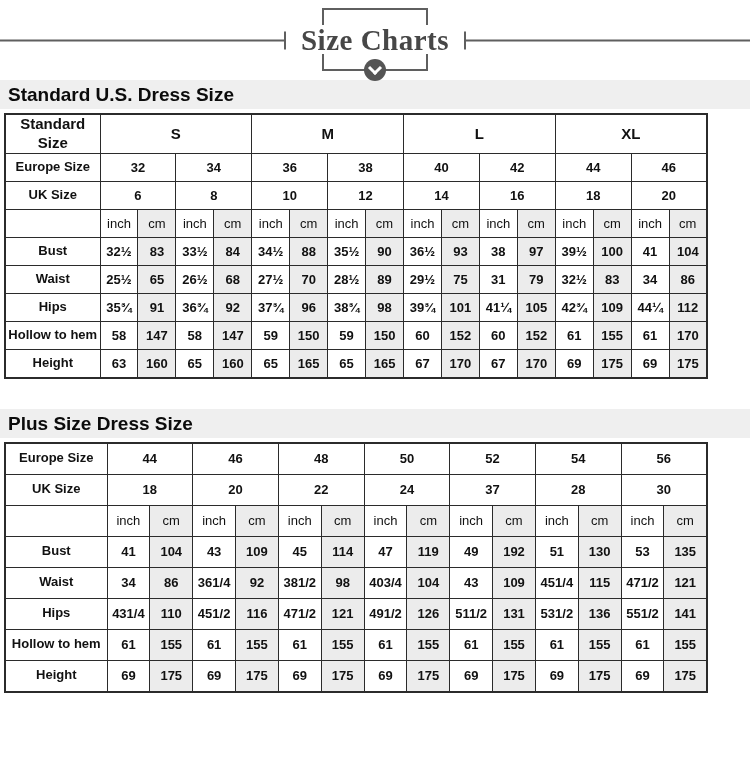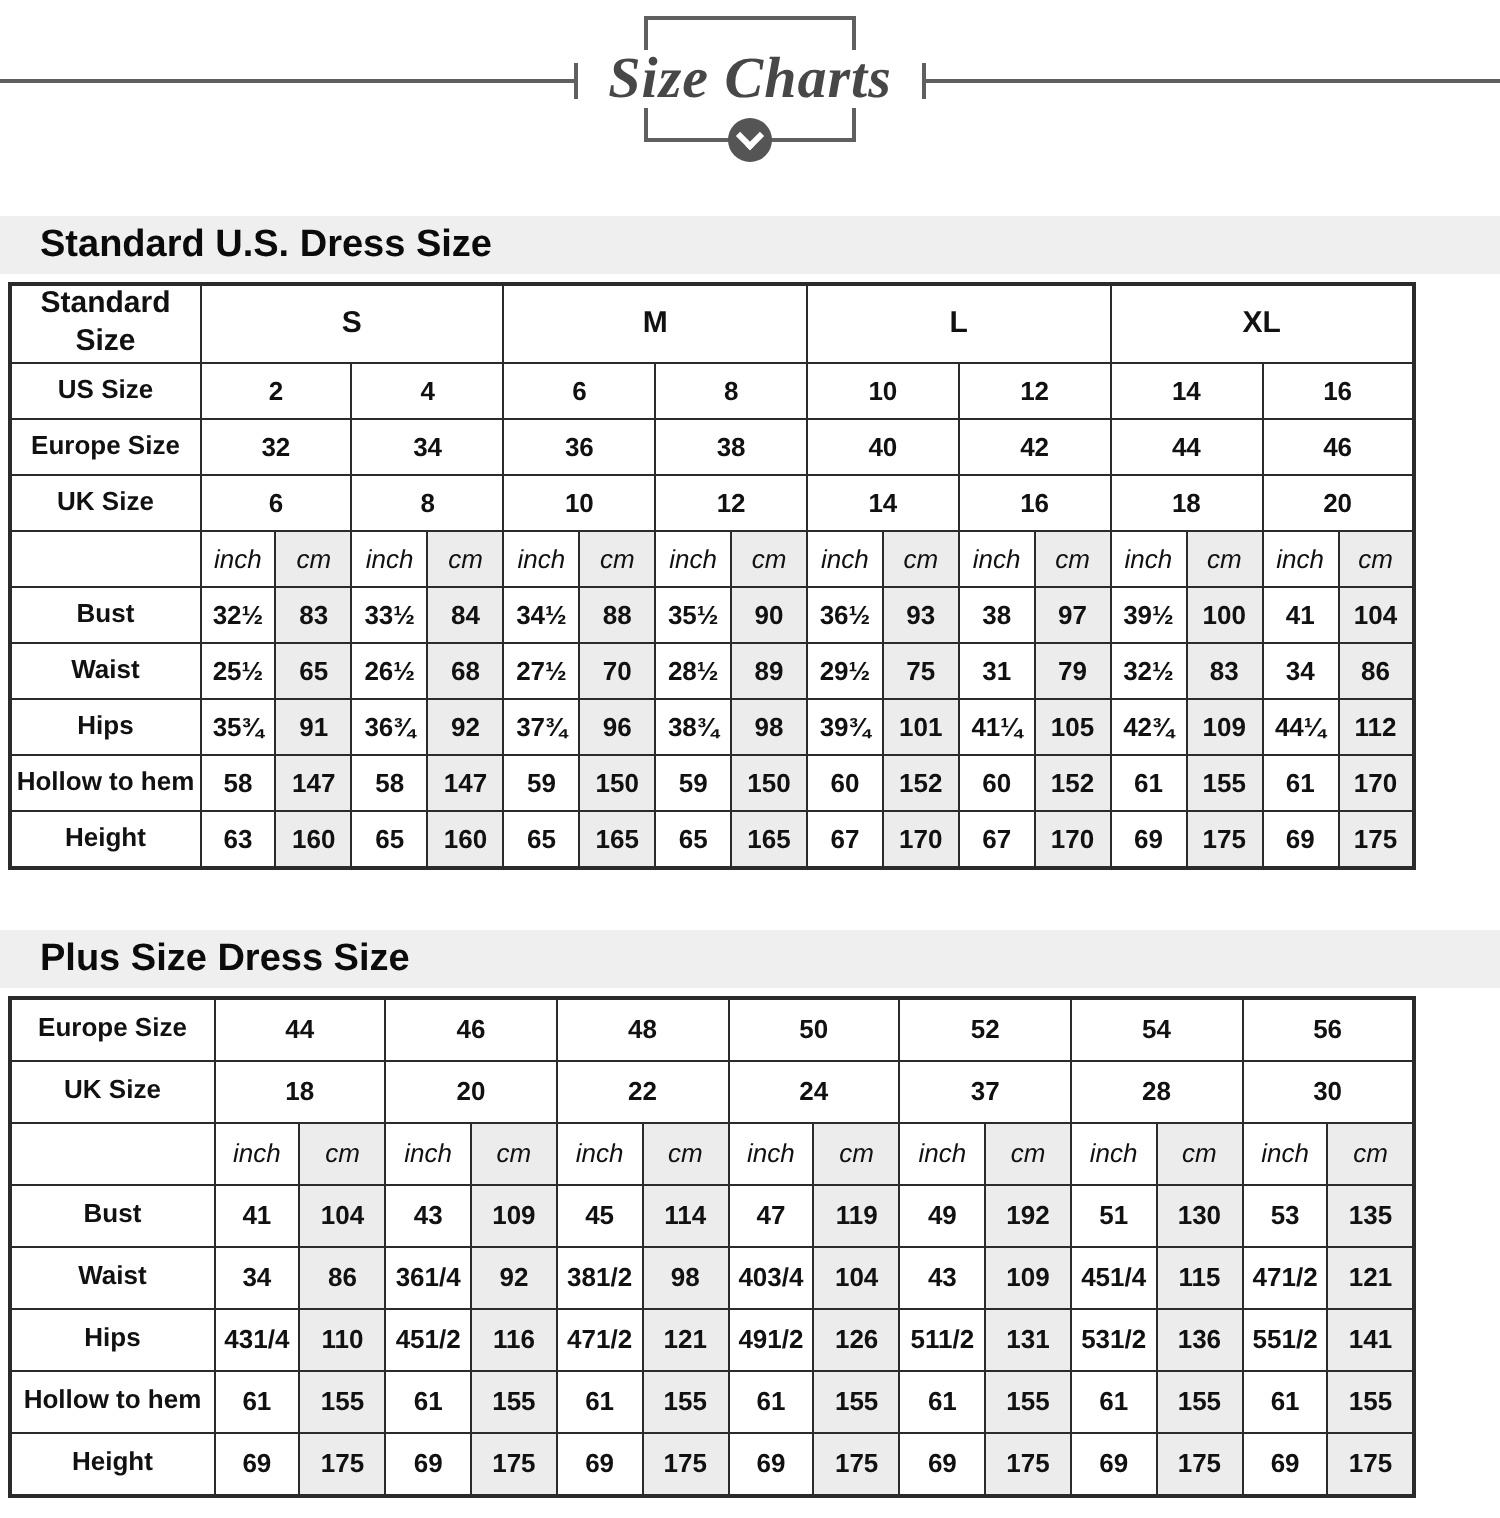--- a/index.html
+++ b/index.html
@@ -1,41 +1,41 @@
 <!DOCTYPE html>
 <html><head>
 <meta charset="utf-8">
 <style>
   html,body{margin:0;padding:0;background:#ffffff;}
   body{width:750px;font-family:"Liberation Sans",sans-serif;color:#111;padding-bottom:12px;}
 
   
-  .hero{position:relative;height:108px;font-style:italic;}
+  .hero{position:relative;height:80px;}
   .bracket{position:absolute;left:50%;transform:translateX(-50%);width:106px;box-sizing:border-box;}
   .bracket.top{top:8px;height:17px;border:2px solid #5f5f5f;border-bottom:none;}
   .bracket.bottom{top:54px;height:17px;border:2px solid #5f5f5f;border-top:none;}
   .title-row{position:absolute;top:40px;left:0;right:0;transform:translateY(-50%);display:flex;align-items:center;}
   .hline{flex:1;height:2px;background:#5f5f5f;}
   .tick{width:2px;height:18px;background:#5f5f5f;}
   .hero-title{margin:0 15px;font-family:"Liberation Serif",serif;font-weight:bold;font-size:29px;color:#474747;letter-spacing:.5px;white-space:nowrap;}
   .marker{position:absolute;top:59px;left:50%;transform:translateX(-50%);width:22px;height:22px;border-radius:50%;background:#555555;display:flex;align-items:center;justify-content:center;}
   .chev{width:7px;height:7px;border-right:3px solid #fff;border-bottom:3px solid #fff;transform:rotate(45deg);margin-top:-4px;}
 
   
-  .strip{background:#efefef;margin:0;font-size:19px;font-weight:bold;line-height:29px;height:29px;padding:0 20px;color:#0b0b0b;}
+  .strip{background:#efefef;margin:0;font-size:19px;font-weight:bold;line-height:29px;height:29px;padding:0 8px;color:#0b0b0b;}
   .sec-plus .strip{margin-top:30px;}
 
   
   table.size-table{border-collapse:collapse;table-layout:fixed;width:704px;margin:4px 8px 0 4px;border:2px solid #2b2b2b;}
   table.size-table td{border:1px solid #2b2b2b;text-align:center;vertical-align:middle;font-size:13px;font-weight:bold;padding:0 1px;overflow:hidden;}
   table.std td{height:27px;}
   table.plus td{height:30px;}
   table.size-table td.lab{white-space:pre-line;line-height:1.25;}
   table.size-table td.shade{background:#ececec;}
-  table.size-table td.unit{font-weight:normal;font-style:italic;}
+  table.size-table td.unit{font-weight:normal;}
   table.std col.col-label{width:95px;}
   table.plus col.col-label{width:102px;}
   table.std tr.sizes td{font-size:15px;}
 </style>
 </head>
 <body>
 
 <div class="page">
 
   <header class="hero">
@@ -75,31 +75,20 @@
           <col>
           <col>
         </colgroup>
         <tbody>
           <tr class="sizes">
             <td class="lab">Standard Size</td>
             <td colspan="4">S</td>
             <td colspan="4">M</td>
             <td colspan="4">L</td>
             <td colspan="4">XL</td>
-          </tr>
-          <tr>
-            <td class="lab">US Size</td>
-            <td colspan="2">2</td>
-            <td colspan="2">4</td>
-            <td colspan="2">6</td>
-            <td colspan="2">8</td>
-            <td colspan="2">10</td>
-            <td colspan="2">12</td>
-            <td colspan="2">14</td>
-            <td colspan="2">16</td>
           </tr>
           <tr>
             <td class="lab">Europe Size</td>
             <td colspan="2">32</td>
             <td colspan="2">34</td>
             <td colspan="2">36</td>
             <td colspan="2">38</td>
             <td colspan="2">40</td>
             <td colspan="2">42</td>
             <td colspan="2">44</td>

